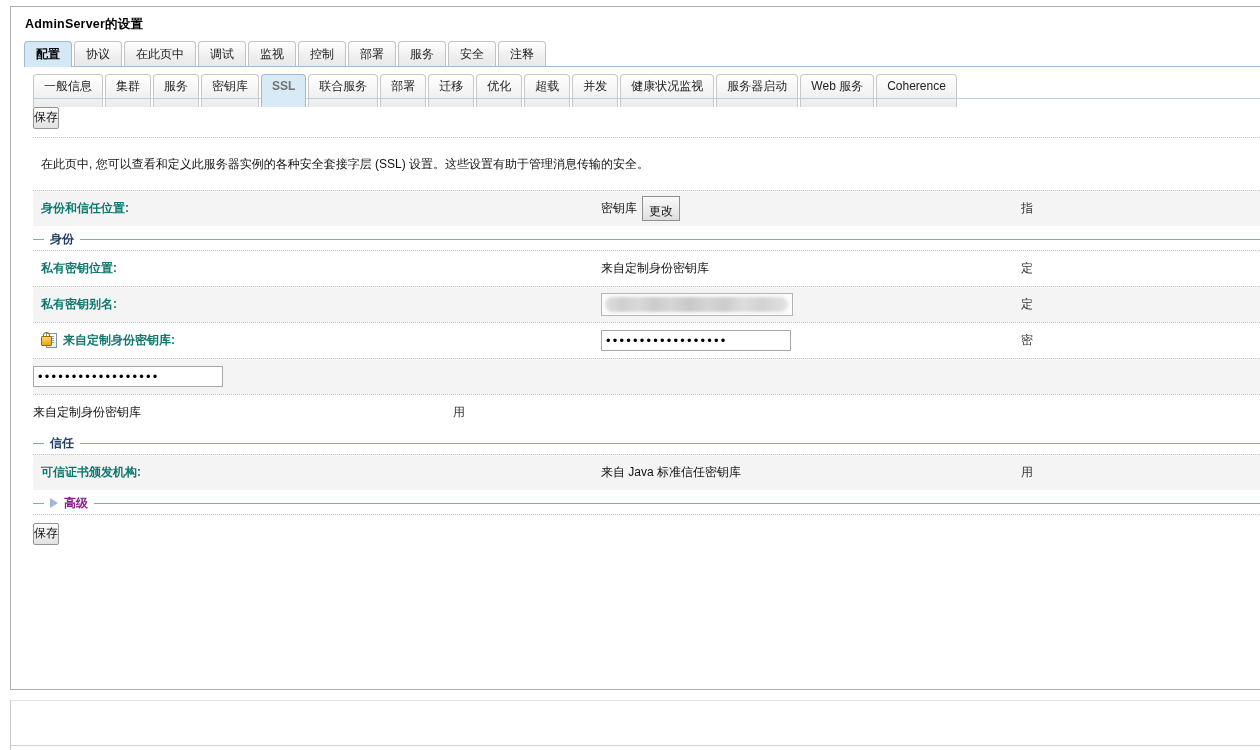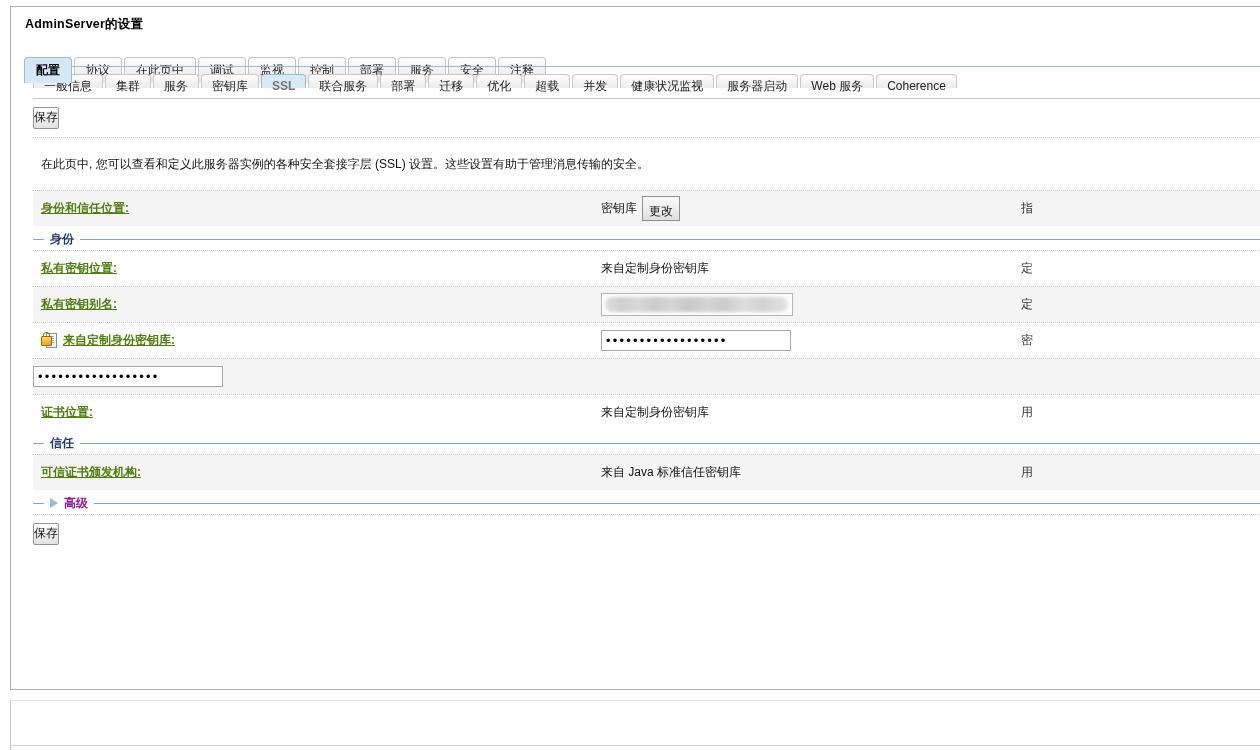--- a/index.html
+++ b/index.html
@@ -88,21 +88,21 @@
     display: inline-block;
     font-size: 12px;
     padding: 5px 11px 5px 11px;
     margin-right: 2px;
     border: 1px solid #c3c3c3;
     border-bottom: none;
     border-radius: 4px 4px 0 0;
     background: linear-gradient(#ffffff, #efefef 55%, #e8e8e8);
     color: #222;
     position: relative;
-    top: 17px;
+    top: 1px;
     box-sizing: border-box;
     height: 26px;
     line-height: 15px;
     vertical-align: bottom;
     cursor: pointer;
   }
   .tab1.active {
     background: #d5e8f6;
     border-color: #9bbbd4;
     font-weight: bold;
@@ -133,21 +133,21 @@
     font-size: 12px;
     padding: 4px 10px;
     margin-right: 2px;
     border: 1px solid #c8c8c8;
     border-bottom: none;
     border-radius: 4px 4px 0 0;
     background: linear-gradient(#ffffff, #f2f2f2 60%, #ececec);
     color: #222;
     position: relative;
     top: 1px;
-    height: 14px;
+    height: 33px;
     box-sizing: border-box;
     line-height: 15px;
     vertical-align: bottom;
     cursor: pointer;
   }
   .tab2.active {
     background: #d9eaf7;
     border-color: #9bbbd4;
     font-weight: bold;
     color: #737373;
@@ -206,25 +206,24 @@
     border-top: 1px dotted #c6c6c6;
     box-sizing: border-box;
     padding: 4px 0;
   }
   .row.alt { background: #f4f4f4; }
   .row .lbl {
     flex: 0 0 560px;
     padding-left: 8px;
     font-weight: bold;
     font-size: 12px;
-    color: #4d7c0f;
+    color: #0f766e;
     display: flex;
     align-items: center;
     gap: 6px;
-    text-decoration: underline;
   }
   .row .val {
     flex: 0 0 420px;
     font-size: 12px;
     color: #111;
     display: flex;
     align-items: center;
   }
   .row .hint {
     flex: 1 1 auto;
@@ -436,21 +435,20 @@
     </div>
 
     <div class="row alt">
       <div class="val">
         <input class="txt pwd" type="text" value="••••••••••••••••••" style="">
       </div>
       <div class="hint"></div>
     </div>
 
     <div class="row">
-      <div class="lbl">证书位置:</div>
       <div class="val">来自定制身份密钥库</div>
       <div class="hint">用</div>
     </div>
 
     <div class="sec">
       <span class="dash"></span>
       <span class="sec-title">信任</span>
       <span class="rule"></span>
     </div>
 

